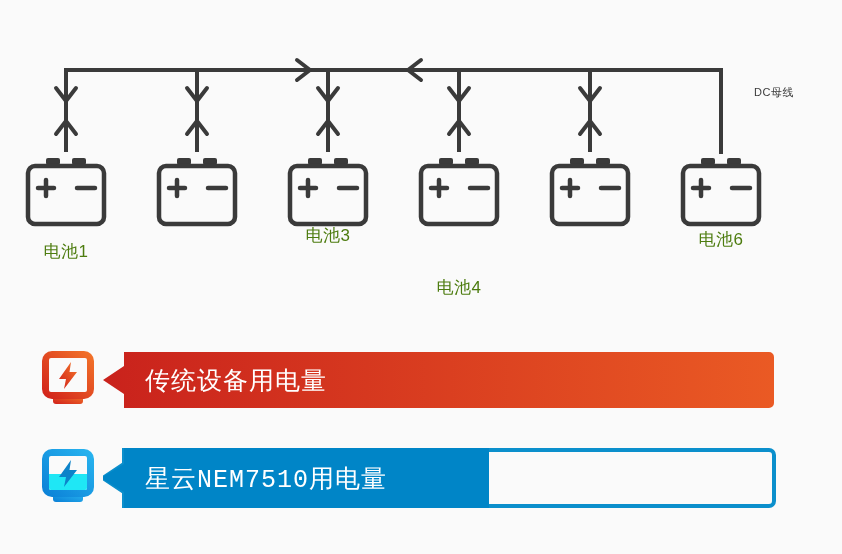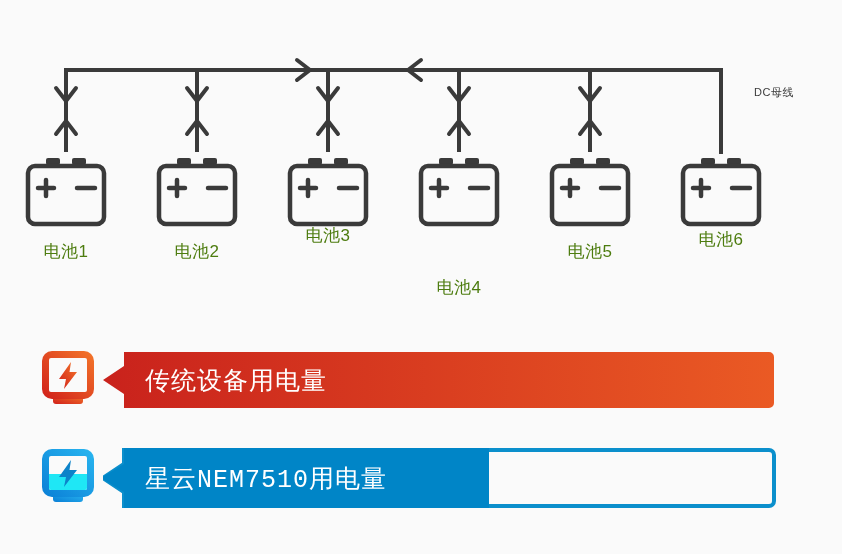--- a/index.html
+++ b/index.html
@@ -161,24 +161,22 @@
           <g stroke="#3a3a3a" stroke-width="4.5" stroke-linecap="round">
             <line x1="-28" y1="188" x2="-12" y2="188"></line>
               <line x1="-20" y1="180" x2="-20" y2="196"></line>
             <line x1="11" y1="188" x2="29" y2="188"></line>
           </g>
         </g>
       </g>
     </svg>
 
     <div class="bat-label" style="left:6px;top:240px;">电池1</div>
-    <div class="bat-label" style="left:137px;top:240px;">电池2</div>
     <div class="bat-label" style="left:268px;top:224px;">电池3</div>
     <div class="bat-label" style="left:399px;top:240px;margin-top:36px;">电池4</div>
-    <div class="bat-label" style="left:530px;top:240px;">电池5</div>
     <div class="bat-label" style="left:661px;top:228px;">电池6</div>
 
     <div id="bus-label">DC母线</div>
   </div>
 
   <div class="row" id="row-legacy">
 
     <svg class="dev-icon" viewBox="0 0 56 60">
       <defs>
         <linearGradient id="gRed" x1="0" y1="1" x2="1" y2="0">

